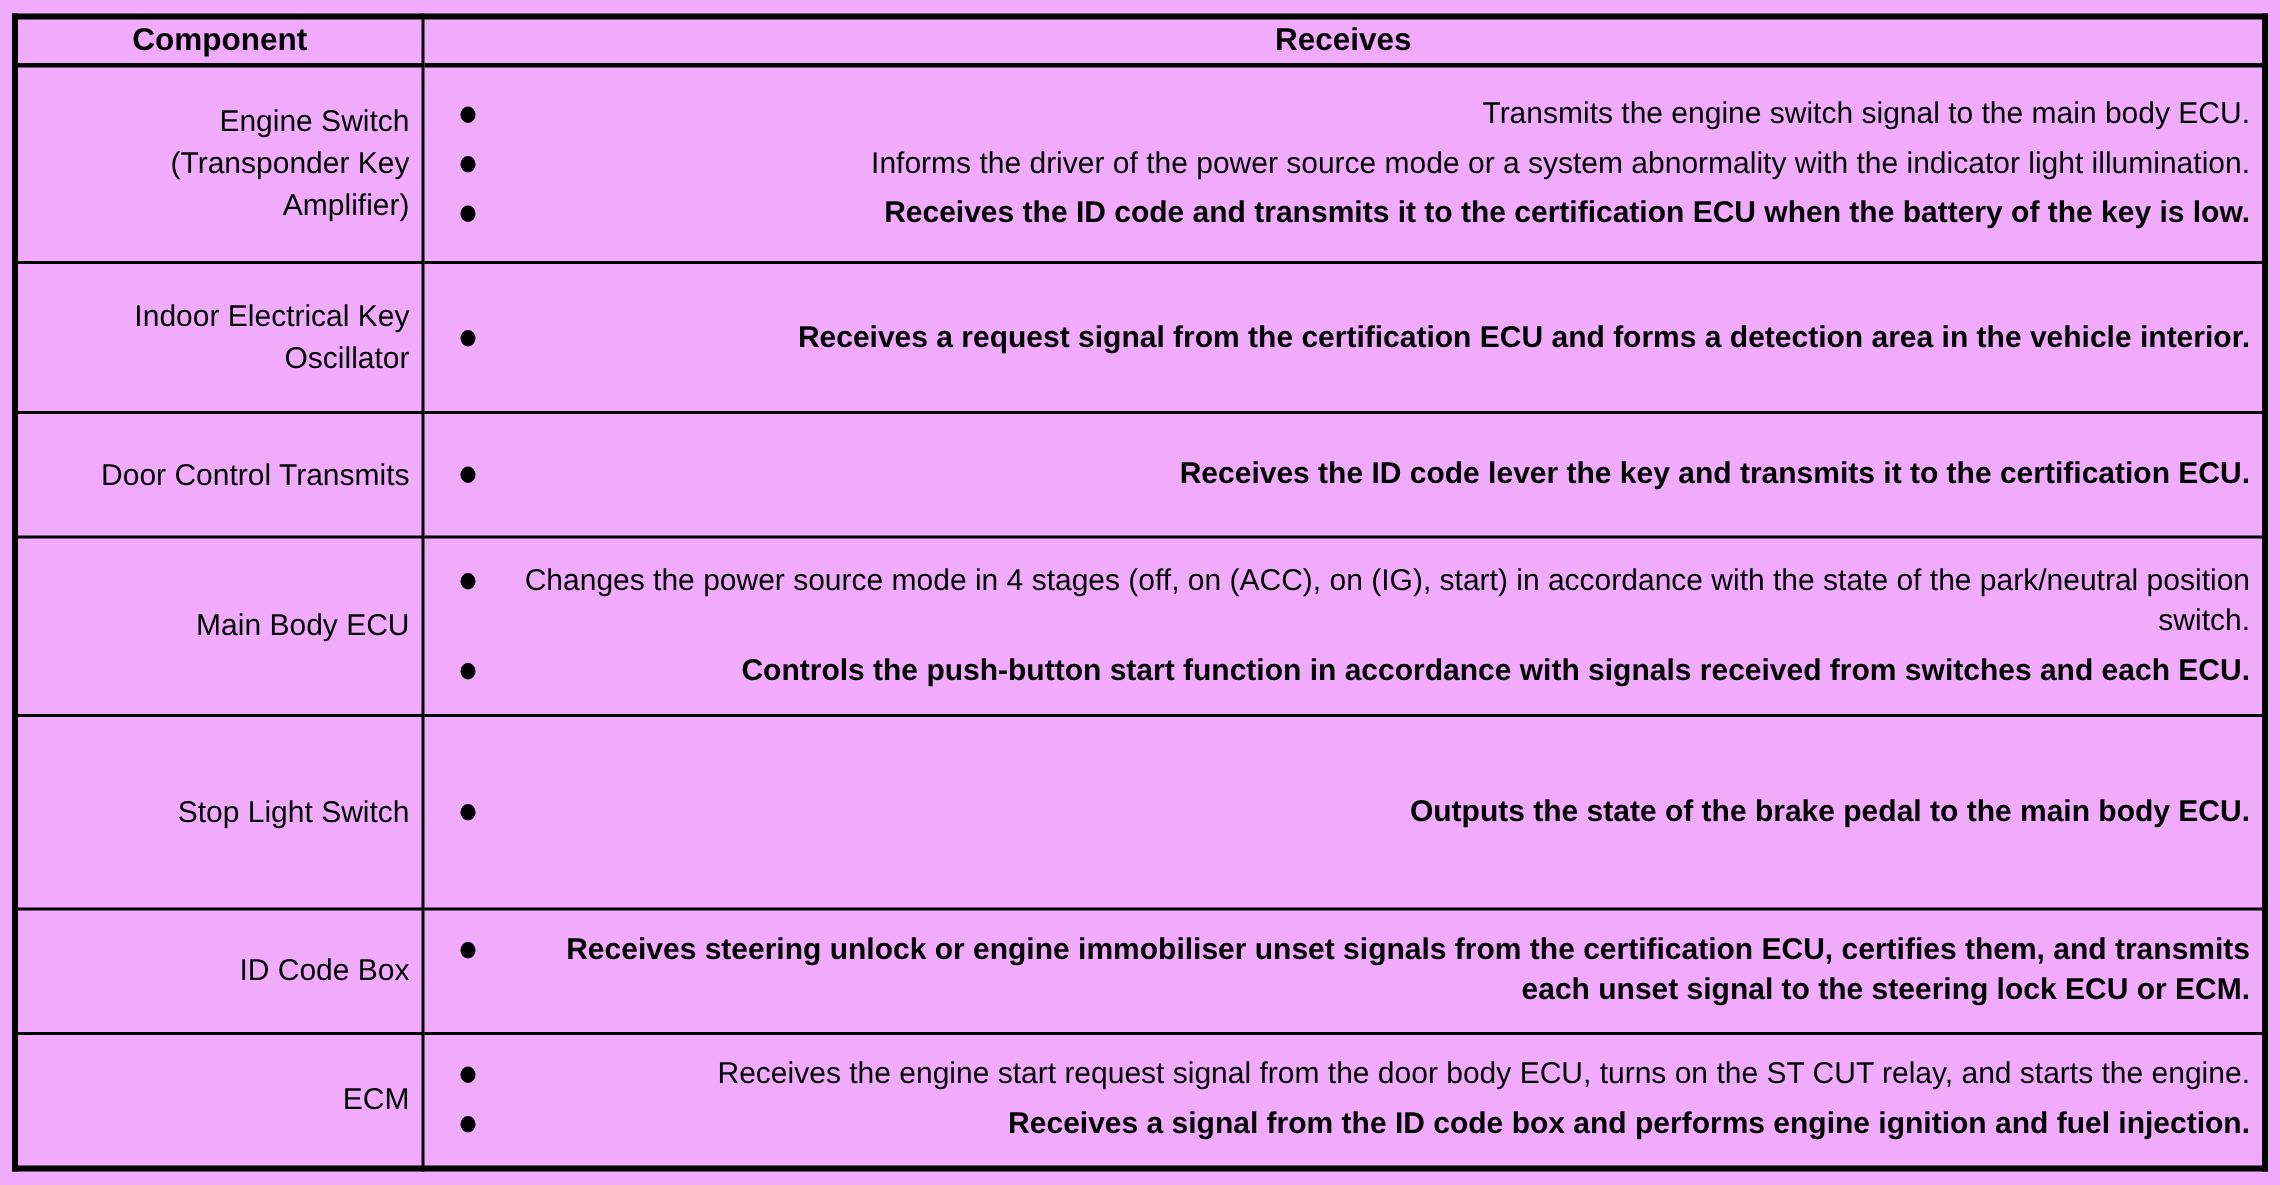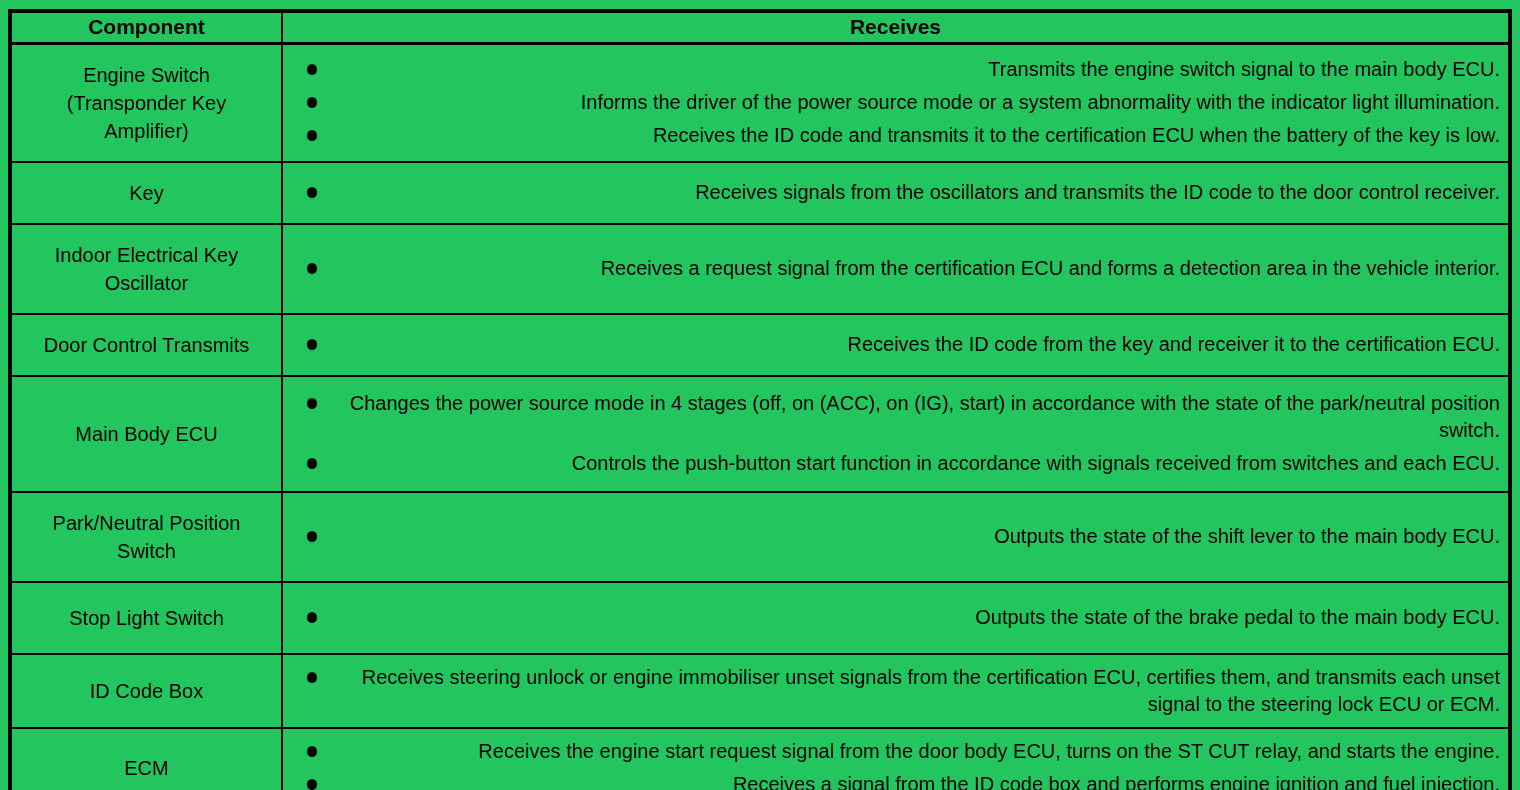--- a/index.html
+++ b/index.html
@@ -7,21 +7,21 @@
     padding: 0;
     background: #ffffff;
     color: #000000;
     font-family: "Liberation Sans", sans-serif;
   }
   .page {
     width: 1520px;
     height: 790px;
     box-sizing: border-box;
     padding: 9px 8px;
-    background: #22c55e;
+    background: #f0abfc;
   }
   table.spec-table {
     width: 100%;
     height: 100%;
     border-collapse: collapse;
     table-layout: fixed;
     border: 4px solid #000000;
   }
   col.comp-col { width: 272px; }
   th, td {
@@ -31,21 +31,21 @@
   }
   thead th {
     height: 32px;
     font-size: 21px;
     font-weight: bold;
     text-align: center;
     border-bottom: 3px solid #000000;
     padding: 2px 4px;
   }
   td.component-cell {
-    text-align: center;
+    text-align: right;
     font-size: 20px;
     line-height: 1.4;
     white-space: pre-line;
     padding: 16px 8px;
   }
   td.function-cell {
     padding: 9px 8px 9px 24px;
     font-size: 20px;
     line-height: 1.35;
   }
@@ -53,21 +53,21 @@
     margin: 0;
     padding: 0;
     list-style: none;
     text-align: right;
   }
   ul.function-list li {
     display: flex;
     align-items: flex-start;
     margin: 0 0 6px 0;
   }
-  ul.function-list li:last-child { margin-bottom: 0; }
+  ul.function-list li:last-child { margin-bottom: 0; font-weight: bold; }
   .bullet {
     flex: 0 0 auto;
     width: 10px;
     height: 11px;
     border-radius: 50%;
     background: #000000;
     margin: 8px 20px 0 0;
   }
   .fn-text { flex: 1 1 auto; }
   
@@ -113,76 +113,53 @@
                 <span class="fn-text">Informs the driver of the power source mode or a system abnormality with the indicator light illumination.</span>
               </li>
               <li>
                 <span class="bullet"></span>
                 <span class="fn-text">Receives the ID code and transmits it to the certification ECU when the battery of the key is low.</span>
               </li>
             </ul>
           </td>
         </tr>
         <tr>
-          <td class="component-cell">Key</td>
-          <td class="function-cell">
-            <ul class="function-list">
-              <li>
-                <span class="bullet"></span>
-                <span class="fn-text">Receives signals from the oscillators and transmits the ID code to the door control receiver.</span>
-              </li>
-            </ul>
-          </td>
-        </tr>
-        <tr>
           <td class="component-cell">Indoor Electrical Key
 Oscillator</td>
           <td class="function-cell">
             <ul class="function-list">
               <li>
                 <span class="bullet"></span>
                 <span class="fn-text">Receives a request signal from the certification ECU and forms a detection area in the vehicle interior.</span>
               </li>
             </ul>
           </td>
         </tr>
         <tr>
           <td class="component-cell">Door Control Transmits</td>
           <td class="function-cell">
             <ul class="function-list">
               <li>
                 <span class="bullet"></span>
-                <span class="fn-text">Receives the ID code from the key and receiver it to the certification ECU.</span>
+                <span class="fn-text">Receives the ID code lever the key and transmits it to the certification ECU.</span>
               </li>
             </ul>
           </td>
         </tr>
         <tr>
           <td class="component-cell">Main Body ECU</td>
           <td class="function-cell">
             <ul class="function-list">
               <li>
                 <span class="bullet"></span>
                 <span class="fn-text">Changes the power source mode in 4 stages (off, on (ACC), on (IG), start) in accordance with the state of the park/neutral position switch.</span>
               </li>
               <li>
                 <span class="bullet"></span>
                 <span class="fn-text">Controls the push-button start function in accordance with signals received from switches and each ECU.</span>
-              </li>
-            </ul>
-          </td>
-        </tr>
-        <tr>
-          <td class="component-cell">Park/Neutral Position
-Switch</td>
-          <td class="function-cell">
-            <ul class="function-list">
-              <li>
-                <span class="bullet"></span>
-                <span class="fn-text">Outputs the state of the shift lever to the main body ECU.</span>
               </li>
             </ul>
           </td>
         </tr>
         <tr>
           <td class="component-cell">Stop Light Switch</td>
           <td class="function-cell">
             <ul class="function-list">
               <li>
                 <span class="bullet"></span>

